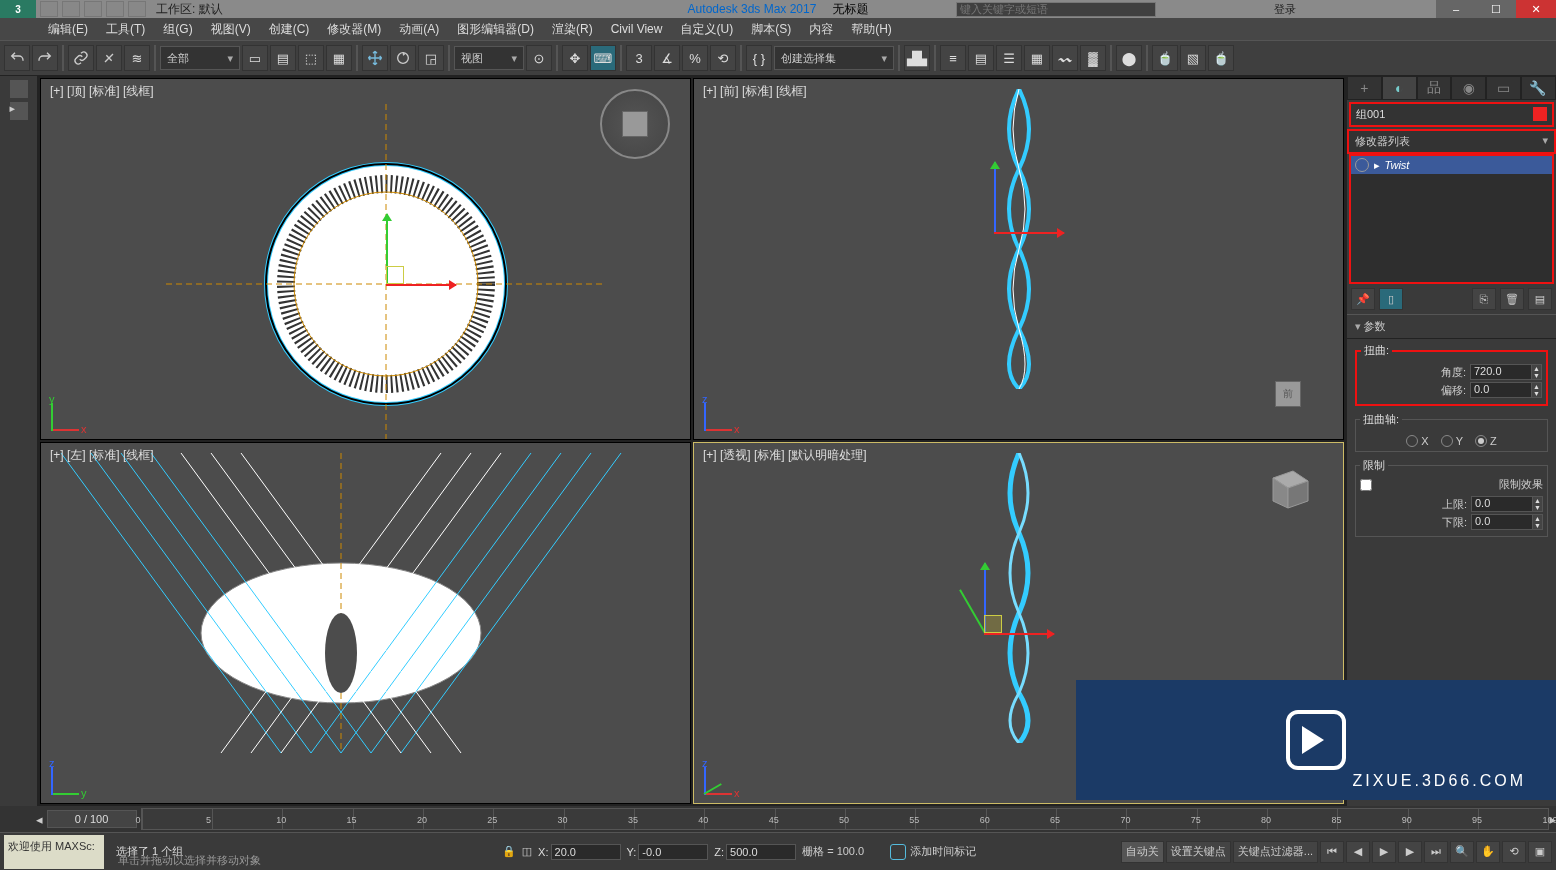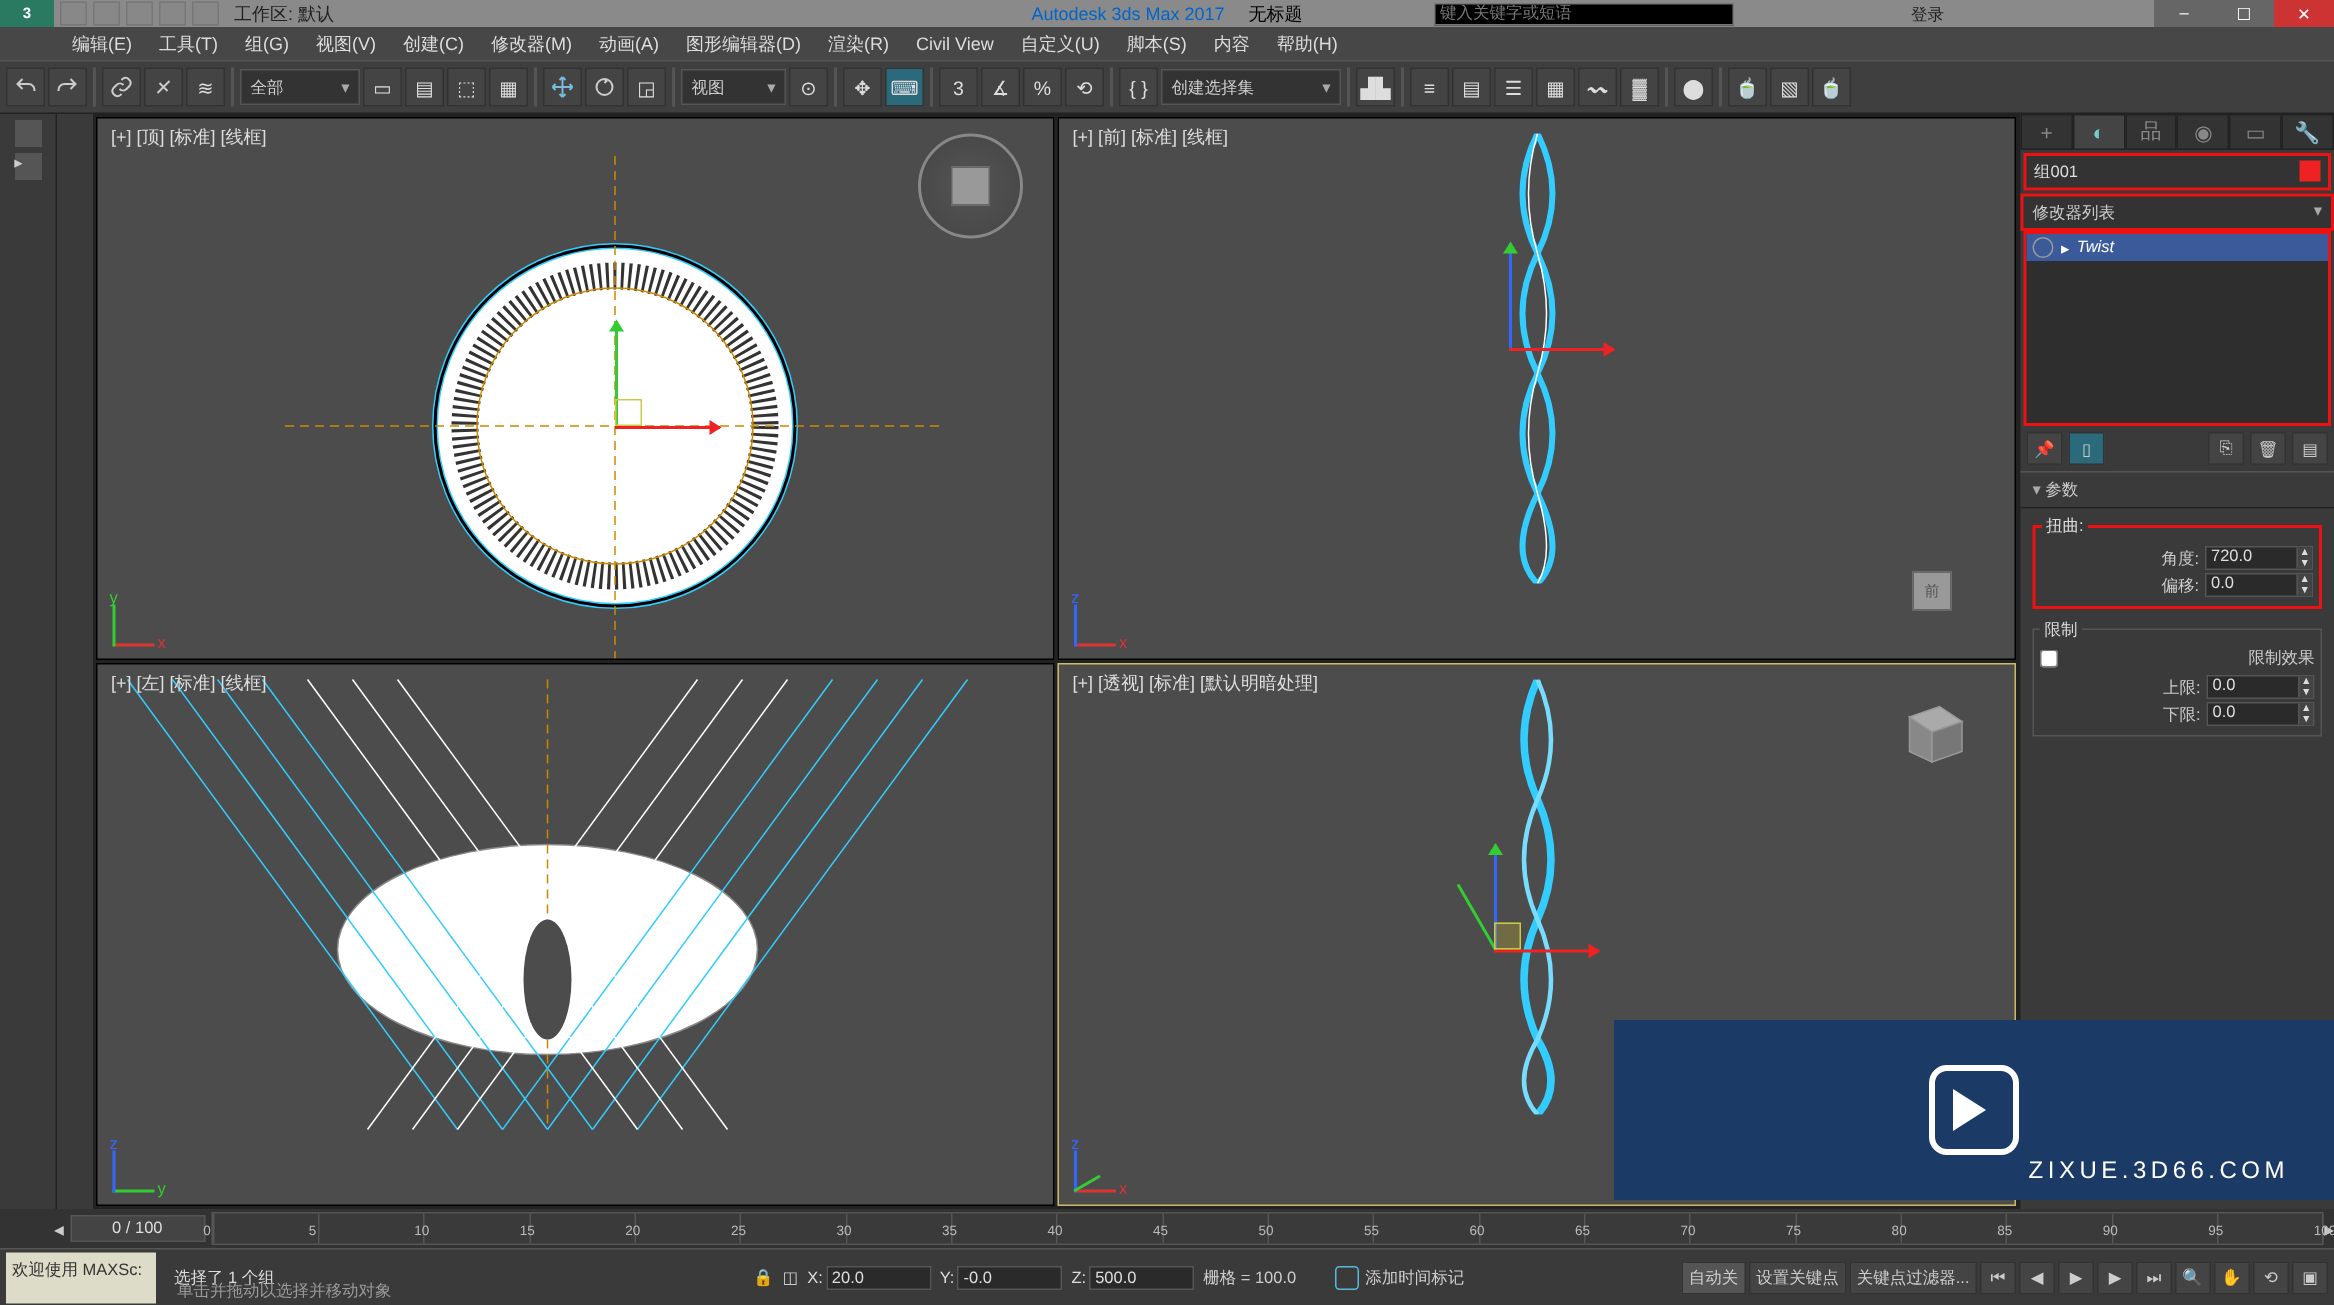--- a/index.html
+++ b/index.html
@@ -15,21 +15,21 @@
   }
 
   
   .titlebar { height: 18px; background: #8a8a8a; display: flex; align-items: center; }
   .titlebar .logo { width: 36px; height: 18px; background: #2a7a62; color:#fff; font-weight:bold; display:flex; align-items:center; justify-content:center; font-size:10px; }
   .titlebar .quick { display:flex; gap:4px; margin-left: 4px; }
   .titlebar .quick span { width:18px; height:16px; background:#888; display:inline-block; border:1px solid #777; }
   .titlebar .ws { margin-left: 10px; color:#222; font-size:12px; }
   .titlebar .title { position:absolute; left: 50%; transform:translateX(-50%); color:#06c; font-size:12px; }
   .titlebar .subtitle { margin-left: 6px; color:#000; }
-  .titlebar .search { position:absolute; right:400px; width:200px; height:15px; background:#000000; border:1px solid #777; color:#999; padding:0 3px; font-size:11px; }
+  .titlebar .search { position:absolute; right:400px; width:200px; height:15px; background:#404040; border:1px solid #777; color:#999; padding:0 3px; font-size:11px; }
   .titlebar .login { position:absolute; right:260px; color:#222; }
   .titlebar .winbtns { position:absolute; right:0; display:flex; }
   .titlebar .winbtns span { width:40px; height:18px; display:flex; align-items:center; justify-content:center; color:#fff; }
   .titlebar .winbtns .min{ background:#666;} .titlebar .winbtns .max{ background:#666;} .titlebar .winbtns .close{ background:#c33;}
 
   
   .menubar { height: 22px; background:#474747; display:flex; align-items:center; padding-left:40px; gap: 2px; }
   .menubar span { padding:2px 8px; color:#ddd; font-size:12px; }
 
   
@@ -37,21 +37,21 @@
   .tbtn { width:26px; height:26px; background:#444; border:1px solid #333; display:flex; align-items:center; justify-content:center; color:#ddd; font-size:13px; }
   .tbtn svg { width:16px; height:16px; fill:none; stroke:#ccc; stroke-width:2; }
   .tbtn.crosshair svg { stroke:#7bd; }
   .tbtn.cyan { background:#2a6a7a; }
   .tsep { width:2px; height:26px; background:#555; margin:0 2px; }
   .tdrop { padding:2px 6px; height:24px; background:#333; border:1px solid #555; color:#ccc; display:inline-flex; align-items:center; justify-content:space-between; }
   .tdrop::after { content:"▾"; margin-left:4px; color:#aaa; }
 
   
   .main { display:flex; height: calc(870px - 18px - 22px - 36px - 64px); }
-  .vp-area { flex:1; display:grid; grid-template-columns:1fr 1fr; grid-template-rows:1fr 1fr; gap:2px; padding:2px; background:#222; position:relative;margin-left:24px;}
+  .vp-area { flex:1; display:grid; grid-template-columns:1fr 1fr; grid-template-rows:1fr 1fr; gap:2px; padding:2px; background:#222; position:relative;}
   .left-strip { width:38px; background:#3a3a3a; border-right:1px solid #222; }
   .left-strip .sq { width:18px; height:18px; margin:4px auto; background:#555; }
   .command-panel { width:210px; background:#3a3a3a; border-left:1px solid #222; display:flex; flex-direction:column; }
 
   
   .viewport { background:#4c4c4c; position:relative; border:1px solid #000; overflow:hidden; }
   .viewport.active { border:1px solid #ccbb66; }
   .vp-label { position:absolute; top:4px; left:9px; color:#ddd; font-size:12px; }
   .axis-gizmo { position:absolute; bottom:8px; left:10px; width:40px; height:40px; }
   .axis-gizmo .x { position:absolute; bottom:0; left:0; width:28px; height:2px; background:#d33; }
@@ -404,20 +404,37 @@
         <div class="spin-row">
           <label>角度:</label>
           <div class="spin"><span>720.0</span><div class="arrows">▲<br>▼</div></div>
         </div>
         <div class="spin-row">
           <label>偏移:</label>
           <div class="spin"><span>0.0</span><div class="arrows">▲<br>▼</div></div>
         </div>
       </fieldset>
 
+      <fieldset class="cp-group noborder">
+        <legend>扭曲轴:</legend>
+        <div class="radio-row">
+          <label>
+              <input type="radio" name="ax" style="">
+              <span>X</span>
+            </label>
+          <label>
+              <input type="radio" name="ax" style="">
+              <span>Y</span>
+            </label>
+          <label>
+              <input type="radio" name="ax" checked="" style="">
+              <span>Z</span>
+            </label>
+        </div>
+      </fieldset>
 
       <fieldset class="cp-group noborder">
         <legend>限制</legend>
         <div class="chk-row">
           <input type="checkbox" style="">
           <span>限制效果</span>
         </div>
         <div class="spin-row">
           <label>上限:</label>
           <div class="spin"><span>0.0</span><div class="arrows">▲<br>▼</div></div>

